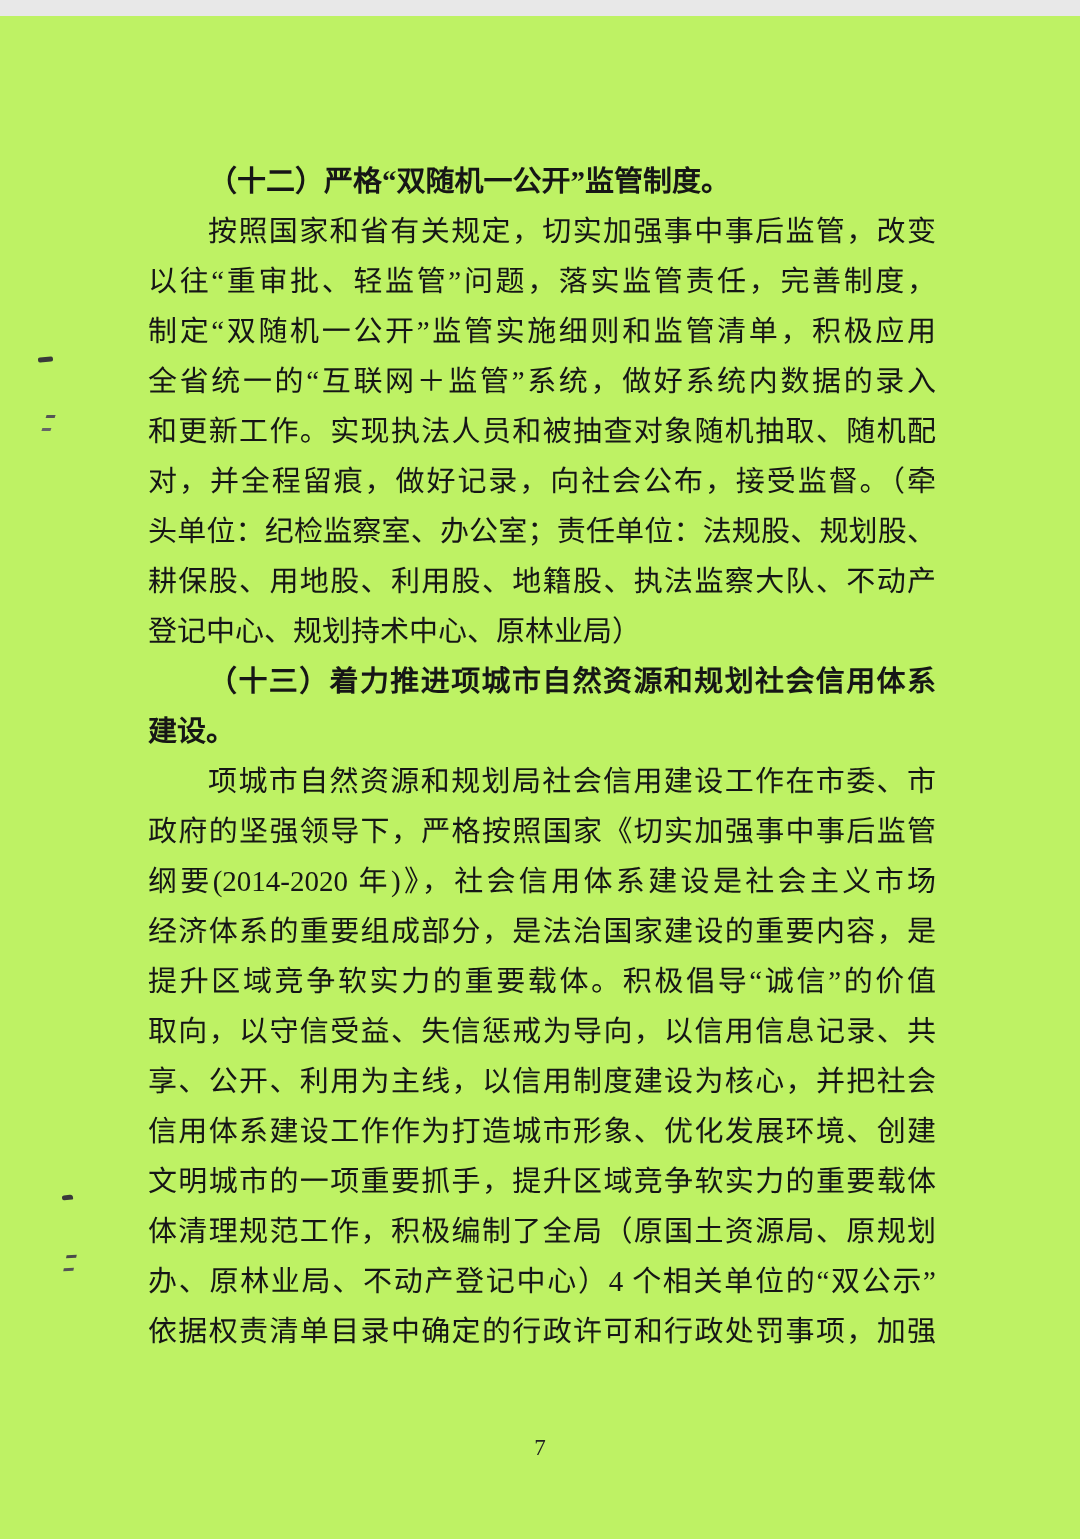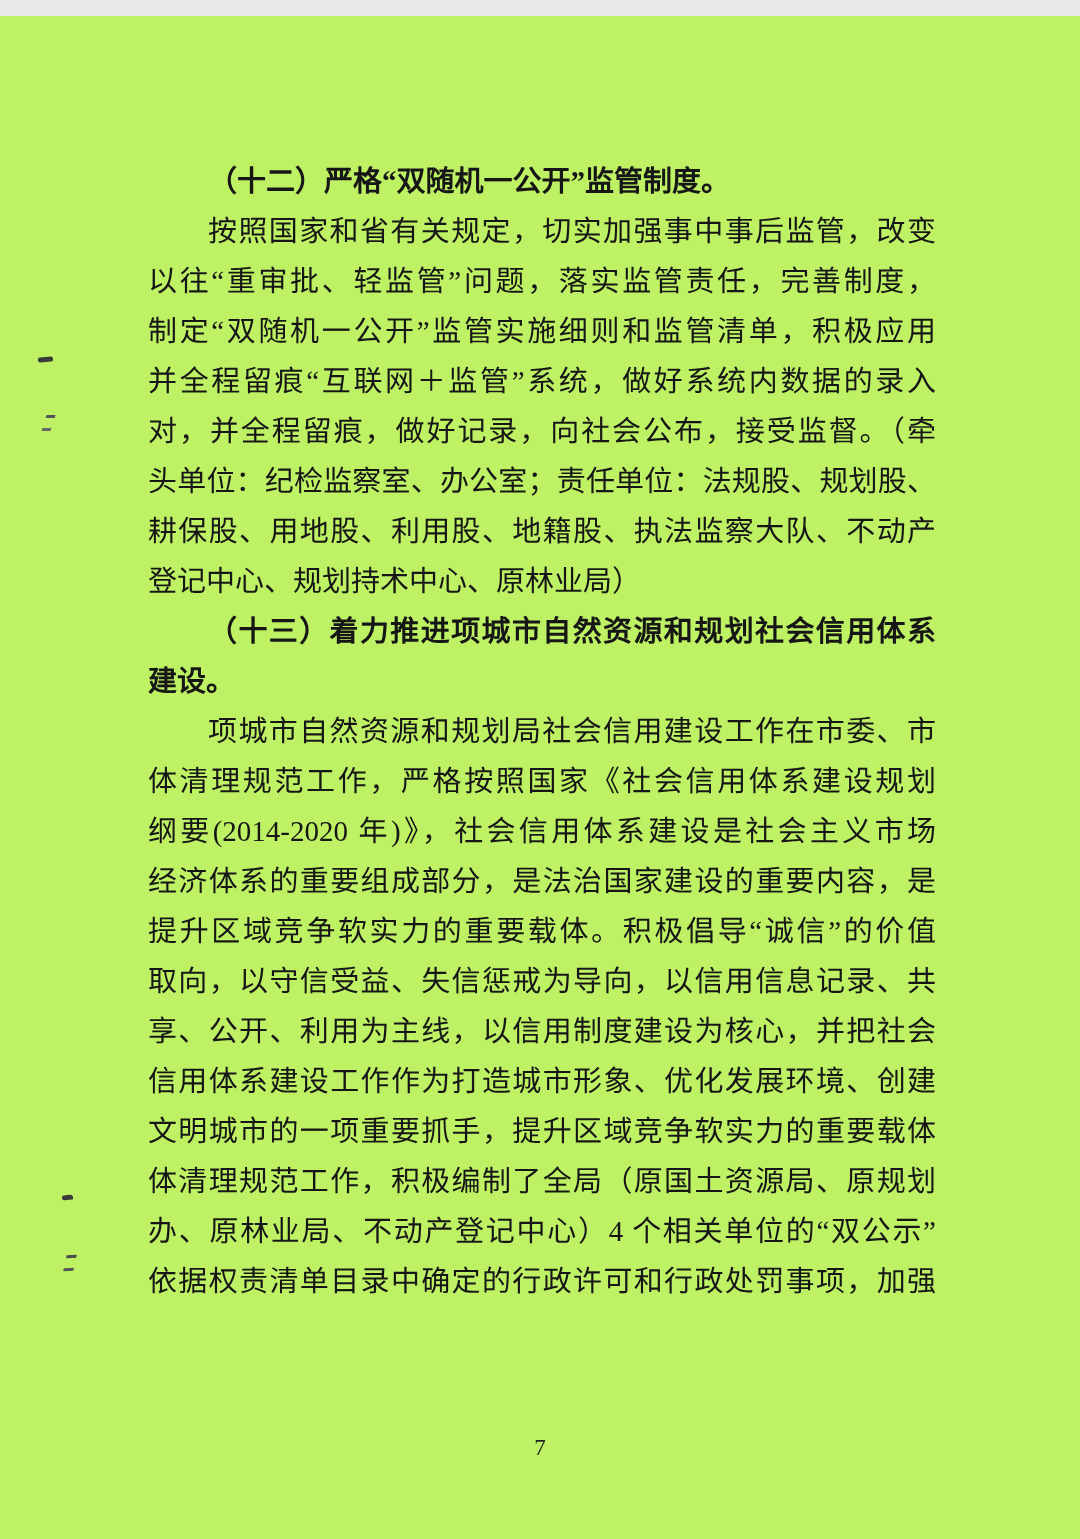--- a/index.html
+++ b/index.html
@@ -100,29 +100,30 @@
 <body>
 
 <div class="page">
 
   <div class="text-block">
 
   <div class="line heading indent">（十二）严格“双随机一公开”监管制度。</div>
       <div class="line indent fill">按照国家和省有关规定，切实加强事中事后监管，改变</div>
       <div class="line fill">以往“重审批、轻监管”问题，落实监管责任，完善制度，</div>
       <div class="line fill">制定“双随机一公开”监管实施细则和监管清单，积极应用</div>
-      <div class="line fill">并全程留痕“互联网＋监管”系统，做好系统内数据的录入</div>
+      <div class="line fill">全省统一的“互联网＋监管”系统，做好系统内数据的录入</div>
+      <div class="line fill">和更新工作。实现执法人员和被抽查对象随机抽取、随机配</div>
       <div class="line fill">对，并全程留痕，做好记录，向社会公布，接受监督。（牵</div>
       <div class="line fill">头单位：纪检监察室、办公室；责任单位：法规股、规划股、</div>
       <div class="line fill">耕保股、用地股、利用股、地籍股、执法监察大队、不动产</div>
       <div class="line">登记中心、规划持术中心、原林业局）</div>
       <div class="line heading indent fill">（十三）着力推进项城市自然资源和规划社会信用体系</div>
       <div class="line heading">建设。</div>
       <div class="line indent fill">项城市自然资源和规划局社会信用建设工作在市委、市</div>
-      <div class="line fill">体清理规范工作，严格按照国家《社会信用体系建设规划</div>
+      <div class="line fill">政府的坚强领导下，严格按照国家《切实加强事中事后监管</div>
       <div class="line fill">纲要(2014-2020 年)》，社会信用体系建设是社会主义市场</div>
       <div class="line fill">经济体系的重要组成部分，是法治国家建设的重要内容，是</div>
       <div class="line fill">提升区域竞争软实力的重要载体。积极倡导“诚信”的价值</div>
       <div class="line fill">取向，以守信受益、失信惩戒为导向，以信用信息记录、共</div>
       <div class="line fill">享、公开、利用为主线，以信用制度建设为核心，并把社会</div>
       <div class="line fill">信用体系建设工作作为打造城市形象、优化发展环境、创建</div>
       <div class="line fill">文明城市的一项重要抓手，提升区域竞争软实力的重要载体</div>
       <div class="line fill">体清理规范工作，积极编制了全局（原国土资源局、原规划</div>
       <div class="line fill">办、原林业局、不动产登记中心）4 个相关单位的“双公示”</div>
       <div class="line fill">依据权责清单目录中确定的行政许可和行政处罚事项，加强</div>

